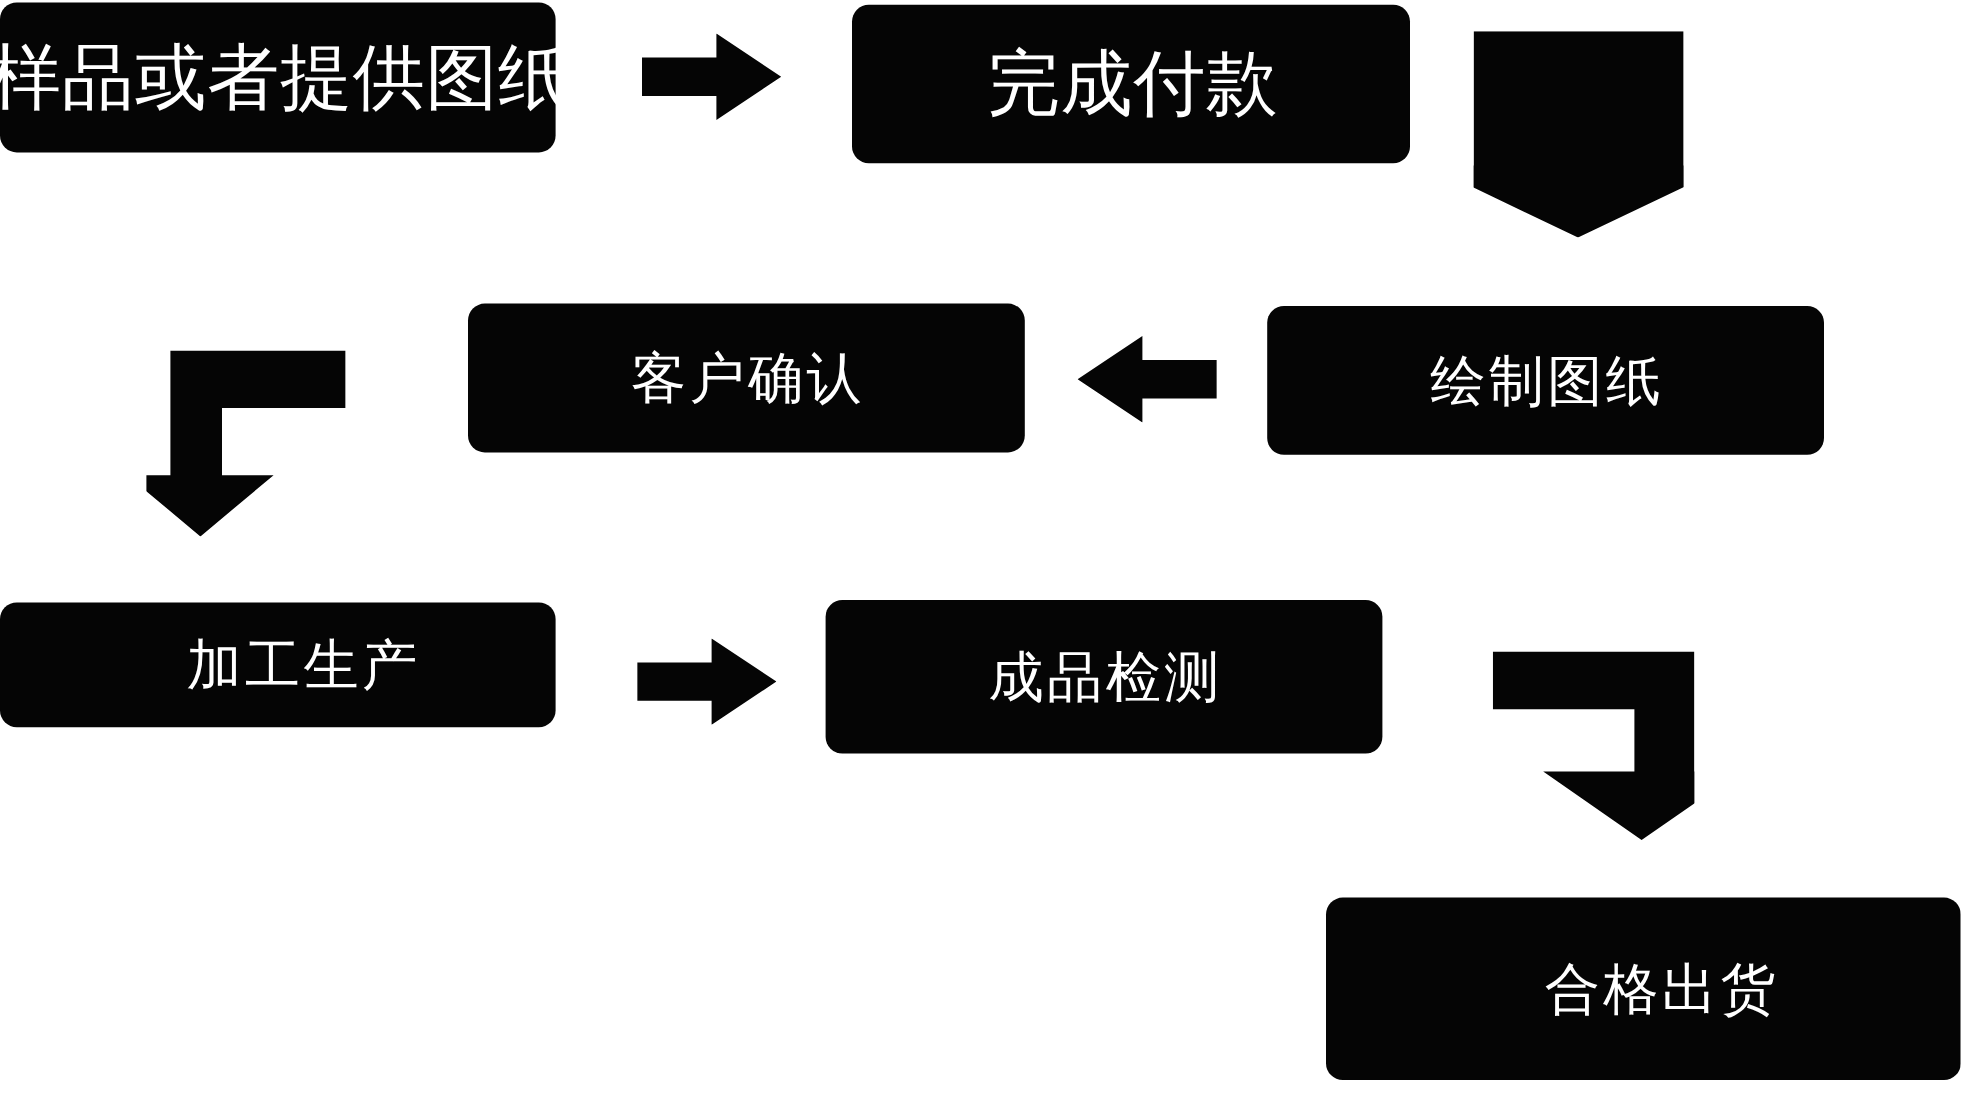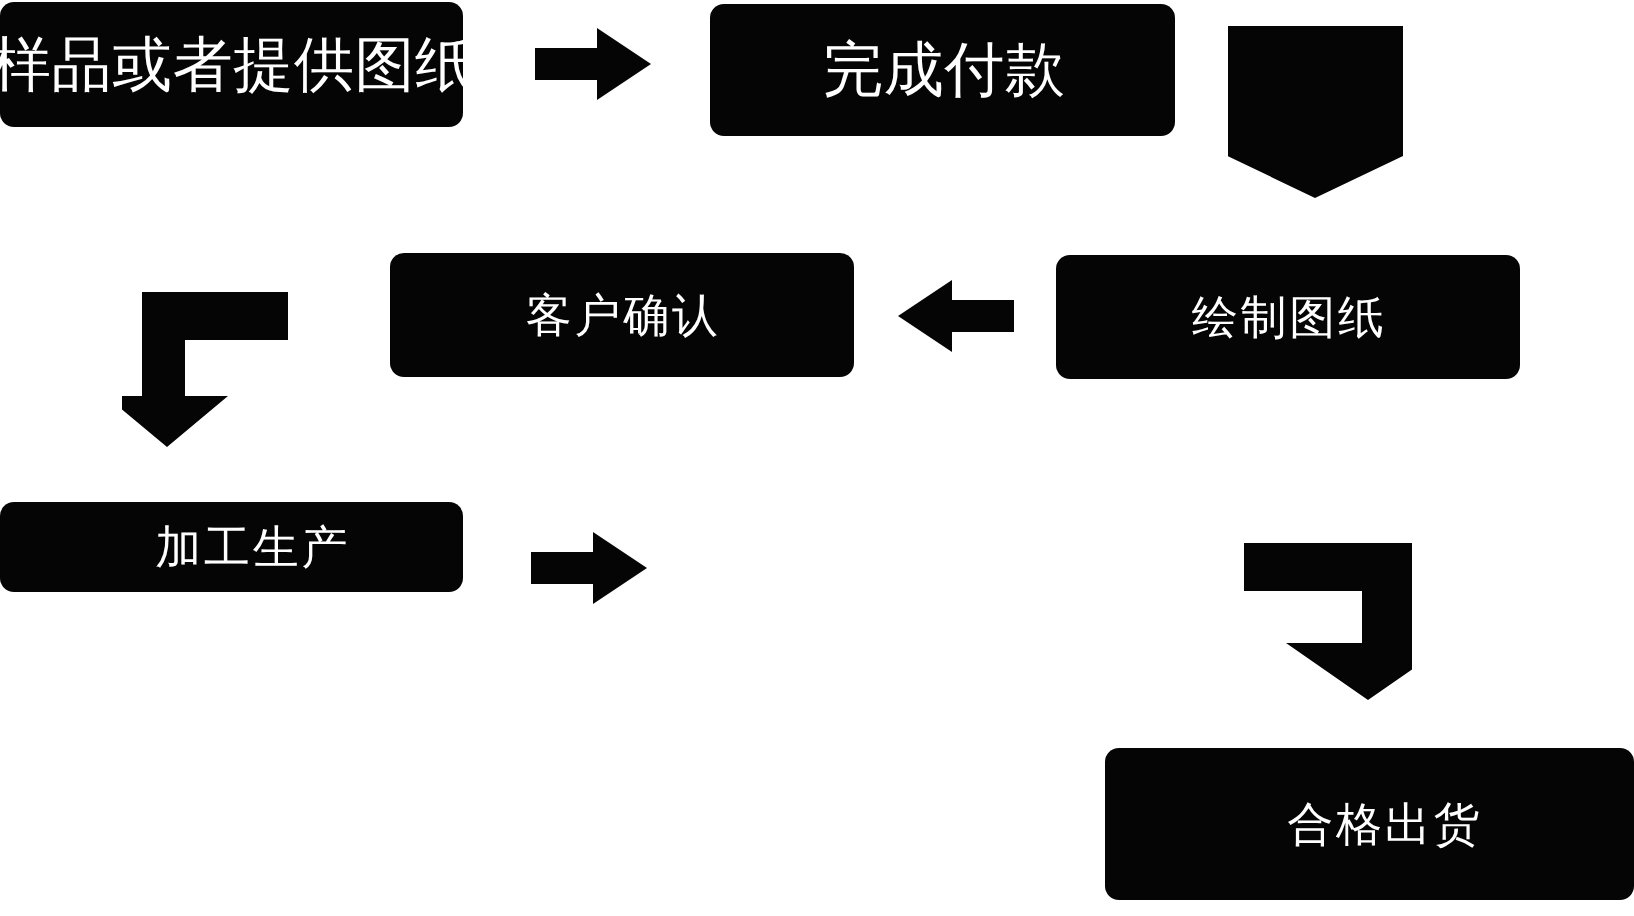--- a/index.html
+++ b/index.html
@@ -48,21 +48,21 @@
   .arrow svg {
     display: block;
     width: 100%;
     height: 100%;
   }
   
   #node-sample      { left: 0px;    top: 2px;   width: 463px; height: 125px; }
   #node-payment     { left: 710px;  top: 4px;   width: 465px; height: 132px; }
   #node-drawing     { left: 1056px; top: 255px; width: 464px; height: 124px; }
   #node-confirm     { left: 390px;  top: 253px; width: 464px; height: 124px; }
-  #node-production  { left: 0px;    top: 502px; width: 463px; height: 90px; padding-left: 40px; }
+  #node-production  { left: 0px;    top: 502px; width: 463px; height: 104px; padding-left: 40px; }
   #node-inspection  { left: 688px;  top: 500px; width: 464px; height: 128px; }
   #node-shipping    { left: 1105px; top: 748px; width: 529px; height: 152px; padding-left: 28px; }
 
   
   #arrow-sample-to-payment      { left: 535px;  top: 28px;  width: 116px; height: 72px; }
   #arrow-payment-to-drawing     { left: 1228px; top: 26px;  width: 175px; height: 172px; }
   #arrow-drawing-to-confirm     { left: 898px;  top: 280px; width: 116px; height: 72px; }
   #arrow-confirm-to-production  { left: 122px;  top: 292px; width: 166px; height: 155px; }
   #arrow-production-to-inspect  { left: 531px;  top: 532px; width: 116px; height: 72px; }
   #arrow-inspect-to-shipping    { left: 1244px; top: 543px; width: 168px; height: 157px; }
@@ -115,20 +115,23 @@
   <div class="node" id="node-production" style="background: rgb(5, 5, 5); color: rgb(255, 255, 255);">
     <span class="label">加工生产</span>
   </div>
 
   <div class="arrow" id="arrow-production-to-inspect">
     <svg viewBox="0 0 116 72" preserveAspectRatio="none" aria-hidden="true">
       <polygon points="0,20 62,20 62,0 116,36 62,72 62,52 0,52" fill="#050505"></polygon>
     </svg>
   </div>
 
+  <div class="node" id="node-inspection" style="background: rgb(5, 5, 5); color: rgb(255, 255, 255);">
+    <span class="label">成品检测</span>
+  </div>
 
   <div class="arrow" id="arrow-inspect-to-shipping">
     <svg viewBox="0 0 168 157" preserveAspectRatio="none" aria-hidden="true">
       <path d="M 0 0 L 168 0 L 168 100 L 206 100 L 124 157 L 42 100 L 118 100 L 118 48 L 0 48 Z" fill="#050505"></path>
     </svg>
   </div>
 
   <div class="node" id="node-shipping" style="background: rgb(5, 5, 5); color: rgb(255, 255, 255);">
     <span class="label">合格出货</span>
   </div>

